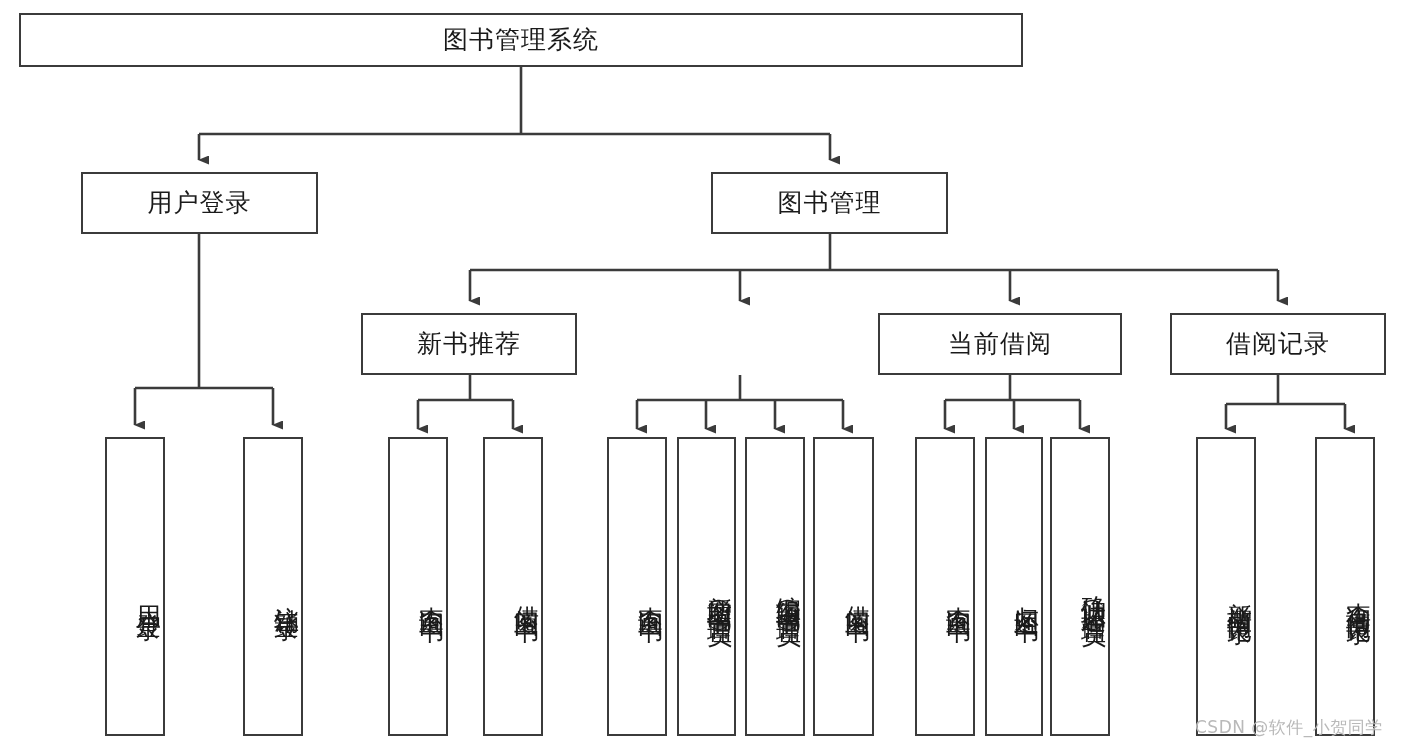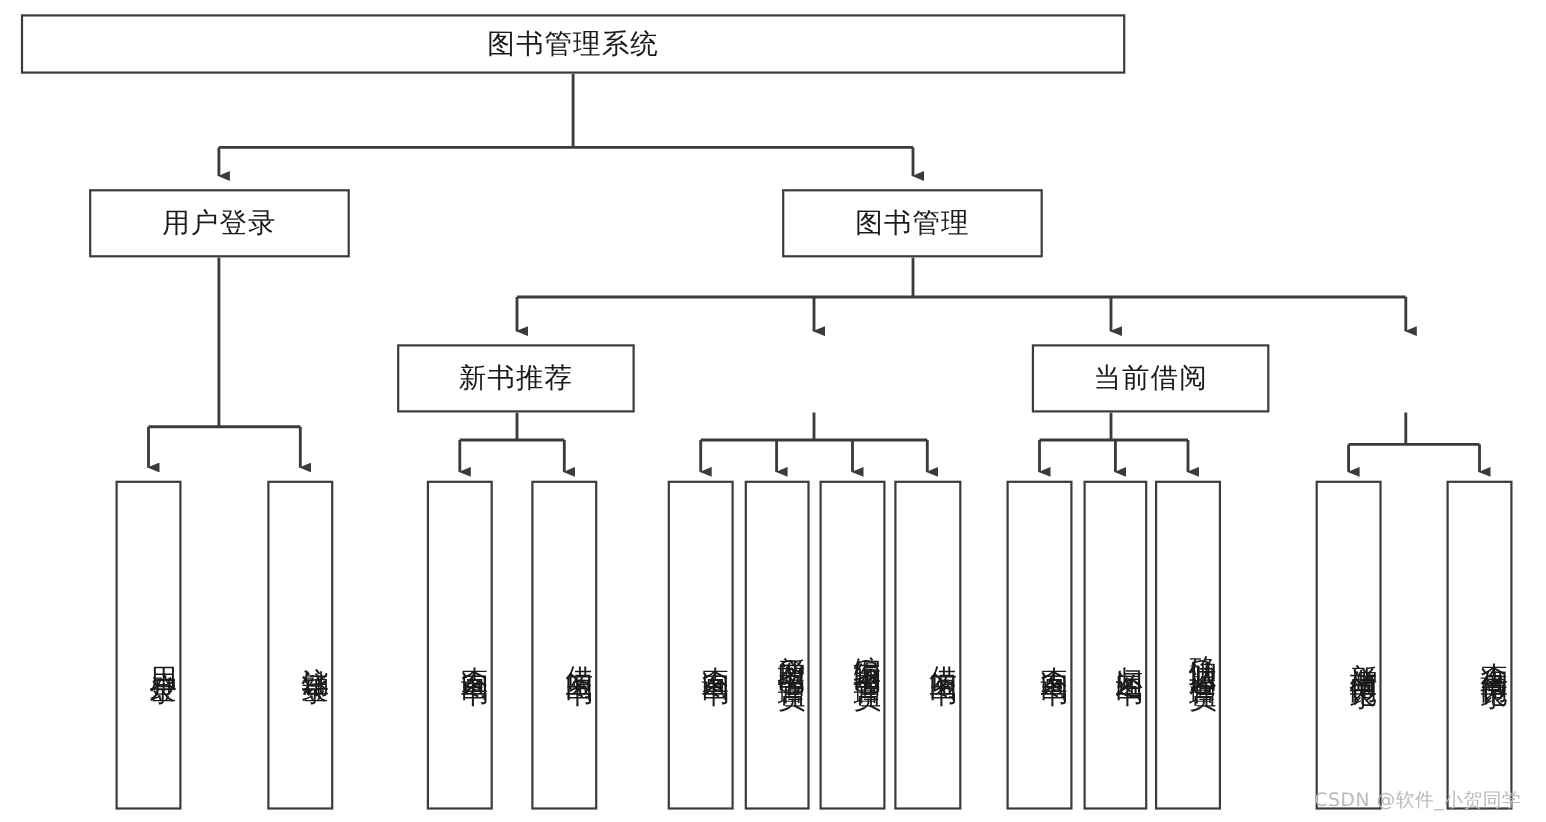--- a/index.html
+++ b/index.html
@@ -113,21 +113,22 @@
       <path d="M1345,404 L1345,429" marker-end="url(#arrow)"></path>
     </g>
   </svg>
 
   <div class="node h" style="left:19px; top:13px; width:1004px; height:54px;">图书管理系统</div>
 
   <div class="node h" style="left:81px; top:172px; width:237px; height:62px;">用户登录</div>
   <div class="node h" style="left:361px; top:313px; width:216px; height:62px;">新书推荐</div>
 
   <div class="node h" style="left:711px; top:172px; width:237px; height:62px;">图书管理</div>
-  <div class="node h" style="left:938px; top:313px; width:216px; height:62px;">当前借阅</div>
+  <div class="node h" style="left:878px; top:313px; width:244px; height:62px;">当前借阅</div>
+  <div class="node h" style="left:1170px; top:313px; width:216px; height:62px;">借阅记录</div>
 
   <div class="node v" style="left:105px; top:437px; width:60px; height:299px;">用户登录</div>
   <div class="node v" style="left:243px; top:437px; width:60px; height:299px;">注销登录</div>
 
   <div class="node v" style="left:388px; top:437px; width:60px; height:299px;">查询图书</div>
   <div class="node v" style="left:483px; top:437px; width:60px; height:299px;">借阅图书</div>
 
   <div class="node v" style="left:607px; top:437px; width:60px; height:299px;">查询图书</div>
   <div class="node v" style="left:677px; top:437px; width:59px; height:299px;">新增图书（管理员）</div>
   <div class="node v" style="left:745px; top:437px; width:60px; height:299px;">编辑图书（管理员）</div>

